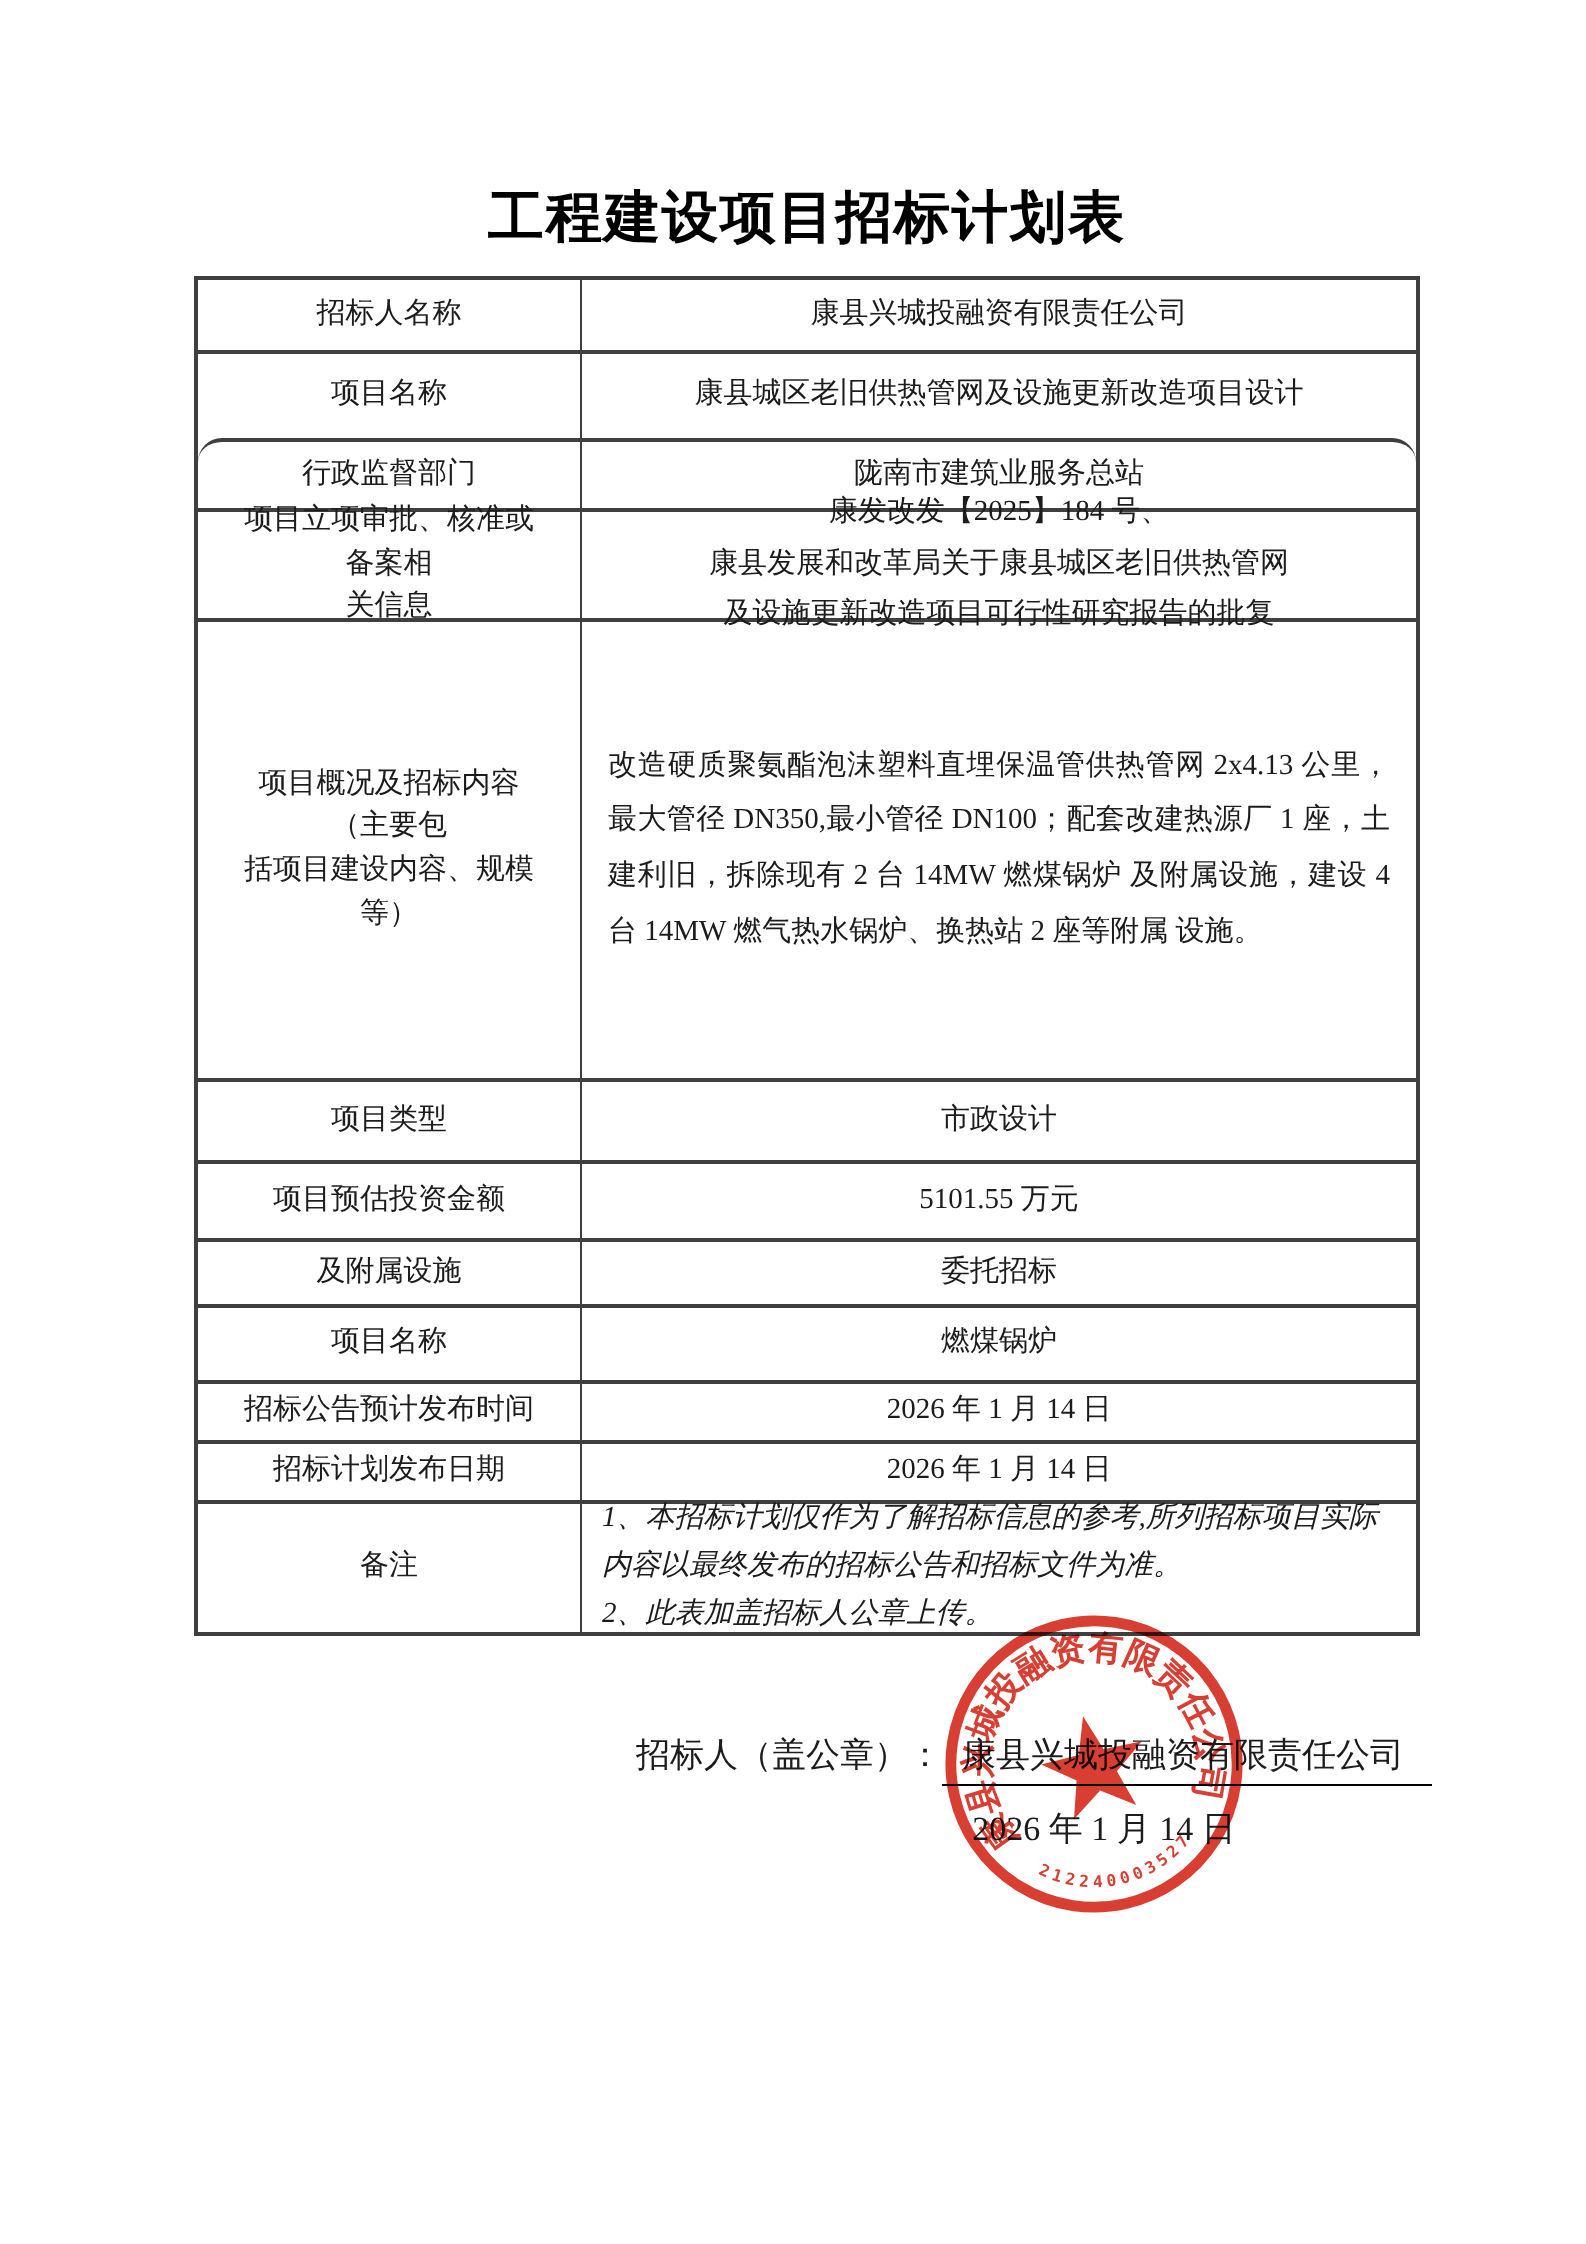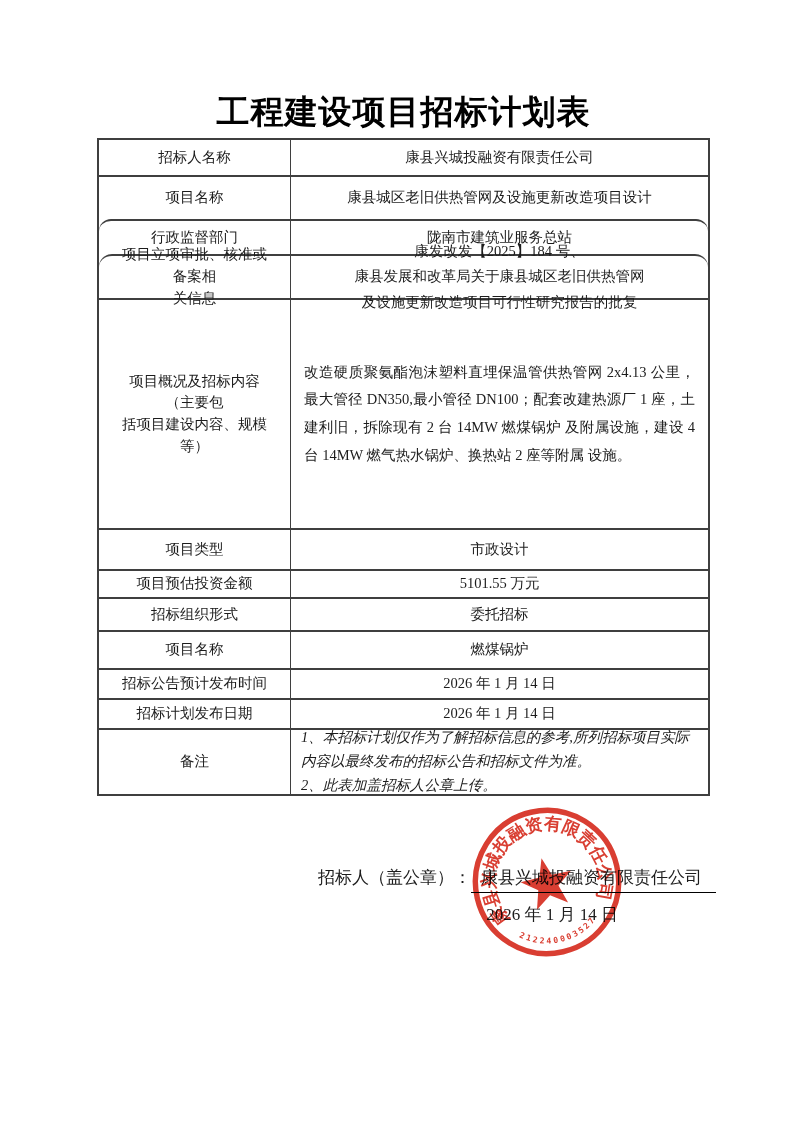--- a/index.html
+++ b/index.html
@@ -12,21 +12,21 @@
     font-family:"Liberation Serif", serif;
     color:#1c1c1c;
     overflow:hidden;
   }
   .doc-title {
     position:absolute;
     left:97px; top:90px; width:613px;
     text-align:center;
     font-family:"Liberation Sans", sans-serif;
     font-weight:bold;
-    font-size:33px;
+    font-size:28px;
     letter-spacing:1px;
     color:#000;
   }
   .bid-table {
     position:absolute;
     left:97px; top:138px;
     width:613px;
     border:2px solid #3f3f3f;
     background:#fff;
   }
@@ -44,22 +44,22 @@
   }
   .cell-value {
     flex:1;
     display:flex; align-items:center; justify-content:center;
     text-align:center;
     white-space:pre-line;
     font-size:14.5px;
     line-height:1.75;
     padding:2px 10px;
   }
-  .r1{height:35px;} .r2{height:44px;} .r3{height:35px;border-radius:12px;} .r4{height:44px;border-radius:13px;}
-  .r5{height:230px;} .r6{height:41px;} .r7{height:28px;} .r8{height:33px;}
+  .r1{height:35px;} .r2{height:44px;} .r3{height:35px;border-radius:12px;} .r4{height:55px;}
+  .r5{height:230px;} .r6{height:41px;} .r7{height:39px;} .r8{height:33px;}
   .r9{height:38px;} .r10{height:30px;} .r11{height:30px;} .r12{height:66px;}
   .r5 .cell-value {
     justify-content:flex-start;
     text-align:justify;
     line-height:1.9;
     padding:0 13px;
   }
   .r5 .cell-value span { width:100%; }
   .r12 .cell-value {
     text-align:left;
@@ -132,21 +132,21 @@
     </div>
     <div class="row r6">
       <div class="cell-label">项目类型</div>
       <div class="cell-value">市政设计</div>
     </div>
     <div class="row r7">
       <div class="cell-label">项目预估投资金额</div>
       <div class="cell-value">5101.55 万元</div>
     </div>
     <div class="row r8">
-      <div class="cell-label">招标组织形式</div>
+      <div class="cell-label">及附属设施</div>
       <div class="cell-value">委托招标</div>
     </div>
     <div class="row r9">
       <div class="cell-label">项目名称</div>
       <div class="cell-value">燃煤锅炉</div>
     </div>
     <div class="row r10">
       <div class="cell-label">招标公告预计发布时间</div>
       <div class="cell-value">2026 年 1 月 14 日</div>
     </div>

